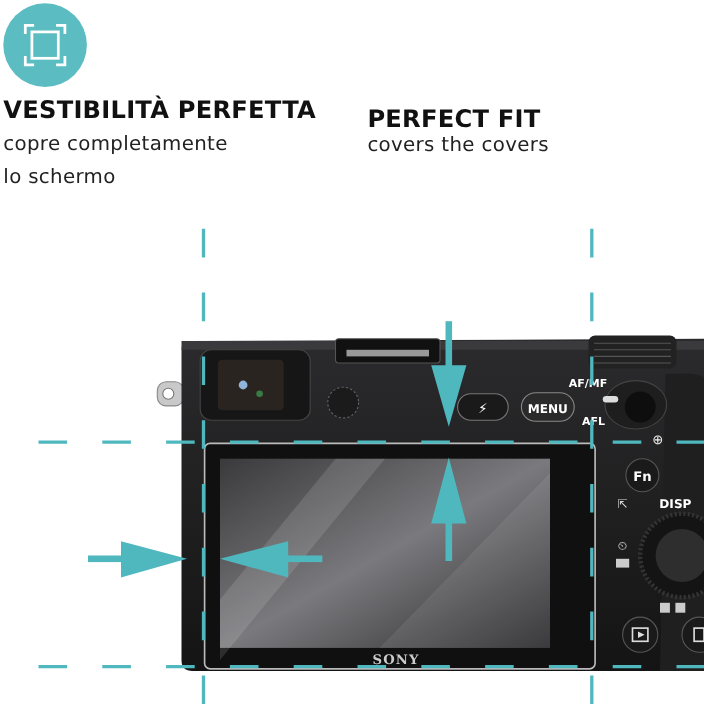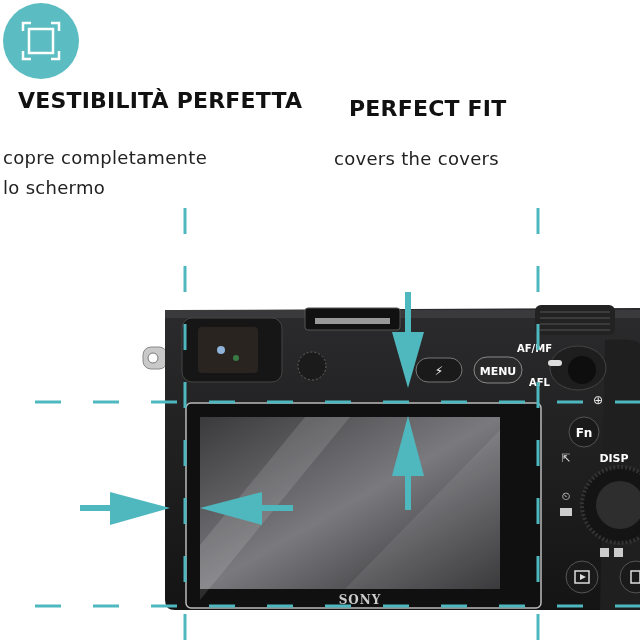--- a/index.html
+++ b/index.html
@@ -1,20 +1,20 @@
 <!DOCTYPE html>
 <html><head>
 <meta charset="utf-8">
 <style>
   html, body { margin: 0; padding: 0; background: #ffffff; }
   body { width: 640px; height: 641px; position: relative; overflow: hidden; font-family: "DejaVu Sans", sans-serif; }
   .badge { position: absolute; left: 3px; top: 3px; width: 76px; height: 76px; border-radius: 50%; background: #5bbcc2; }
   .badge svg { position: absolute; left: 0; top: 0; }
-  .h { position: absolute; font-weight: bold; color: #111; font-size: 22px; letter-spacing: 0.2px; margin-left: 15px; }
-  .t { position: absolute; color: #222; font-size: 18px; line-height: 30px; letter-spacing: 0.3px; margin-top: 27px; }
+  .h { position: absolute; font-weight: bold; color: #111; font-size: 22px; letter-spacing: 0.2px; }
+  .t { position: absolute; color: #222; font-size: 18px; line-height: 30px; letter-spacing: 0.3px; }
   #it-title { left: 3px; top: 88px; }
   #it-body { left: 3px; top: 116px; }
   #en-title { left: 334px; top: 96px; }
   #en-body { left: 334px; top: 117px; }
   .scene { position: absolute; left: 0; top: 0; }
 </style>
 </head>
 <body>
 
 <div class="badge">

